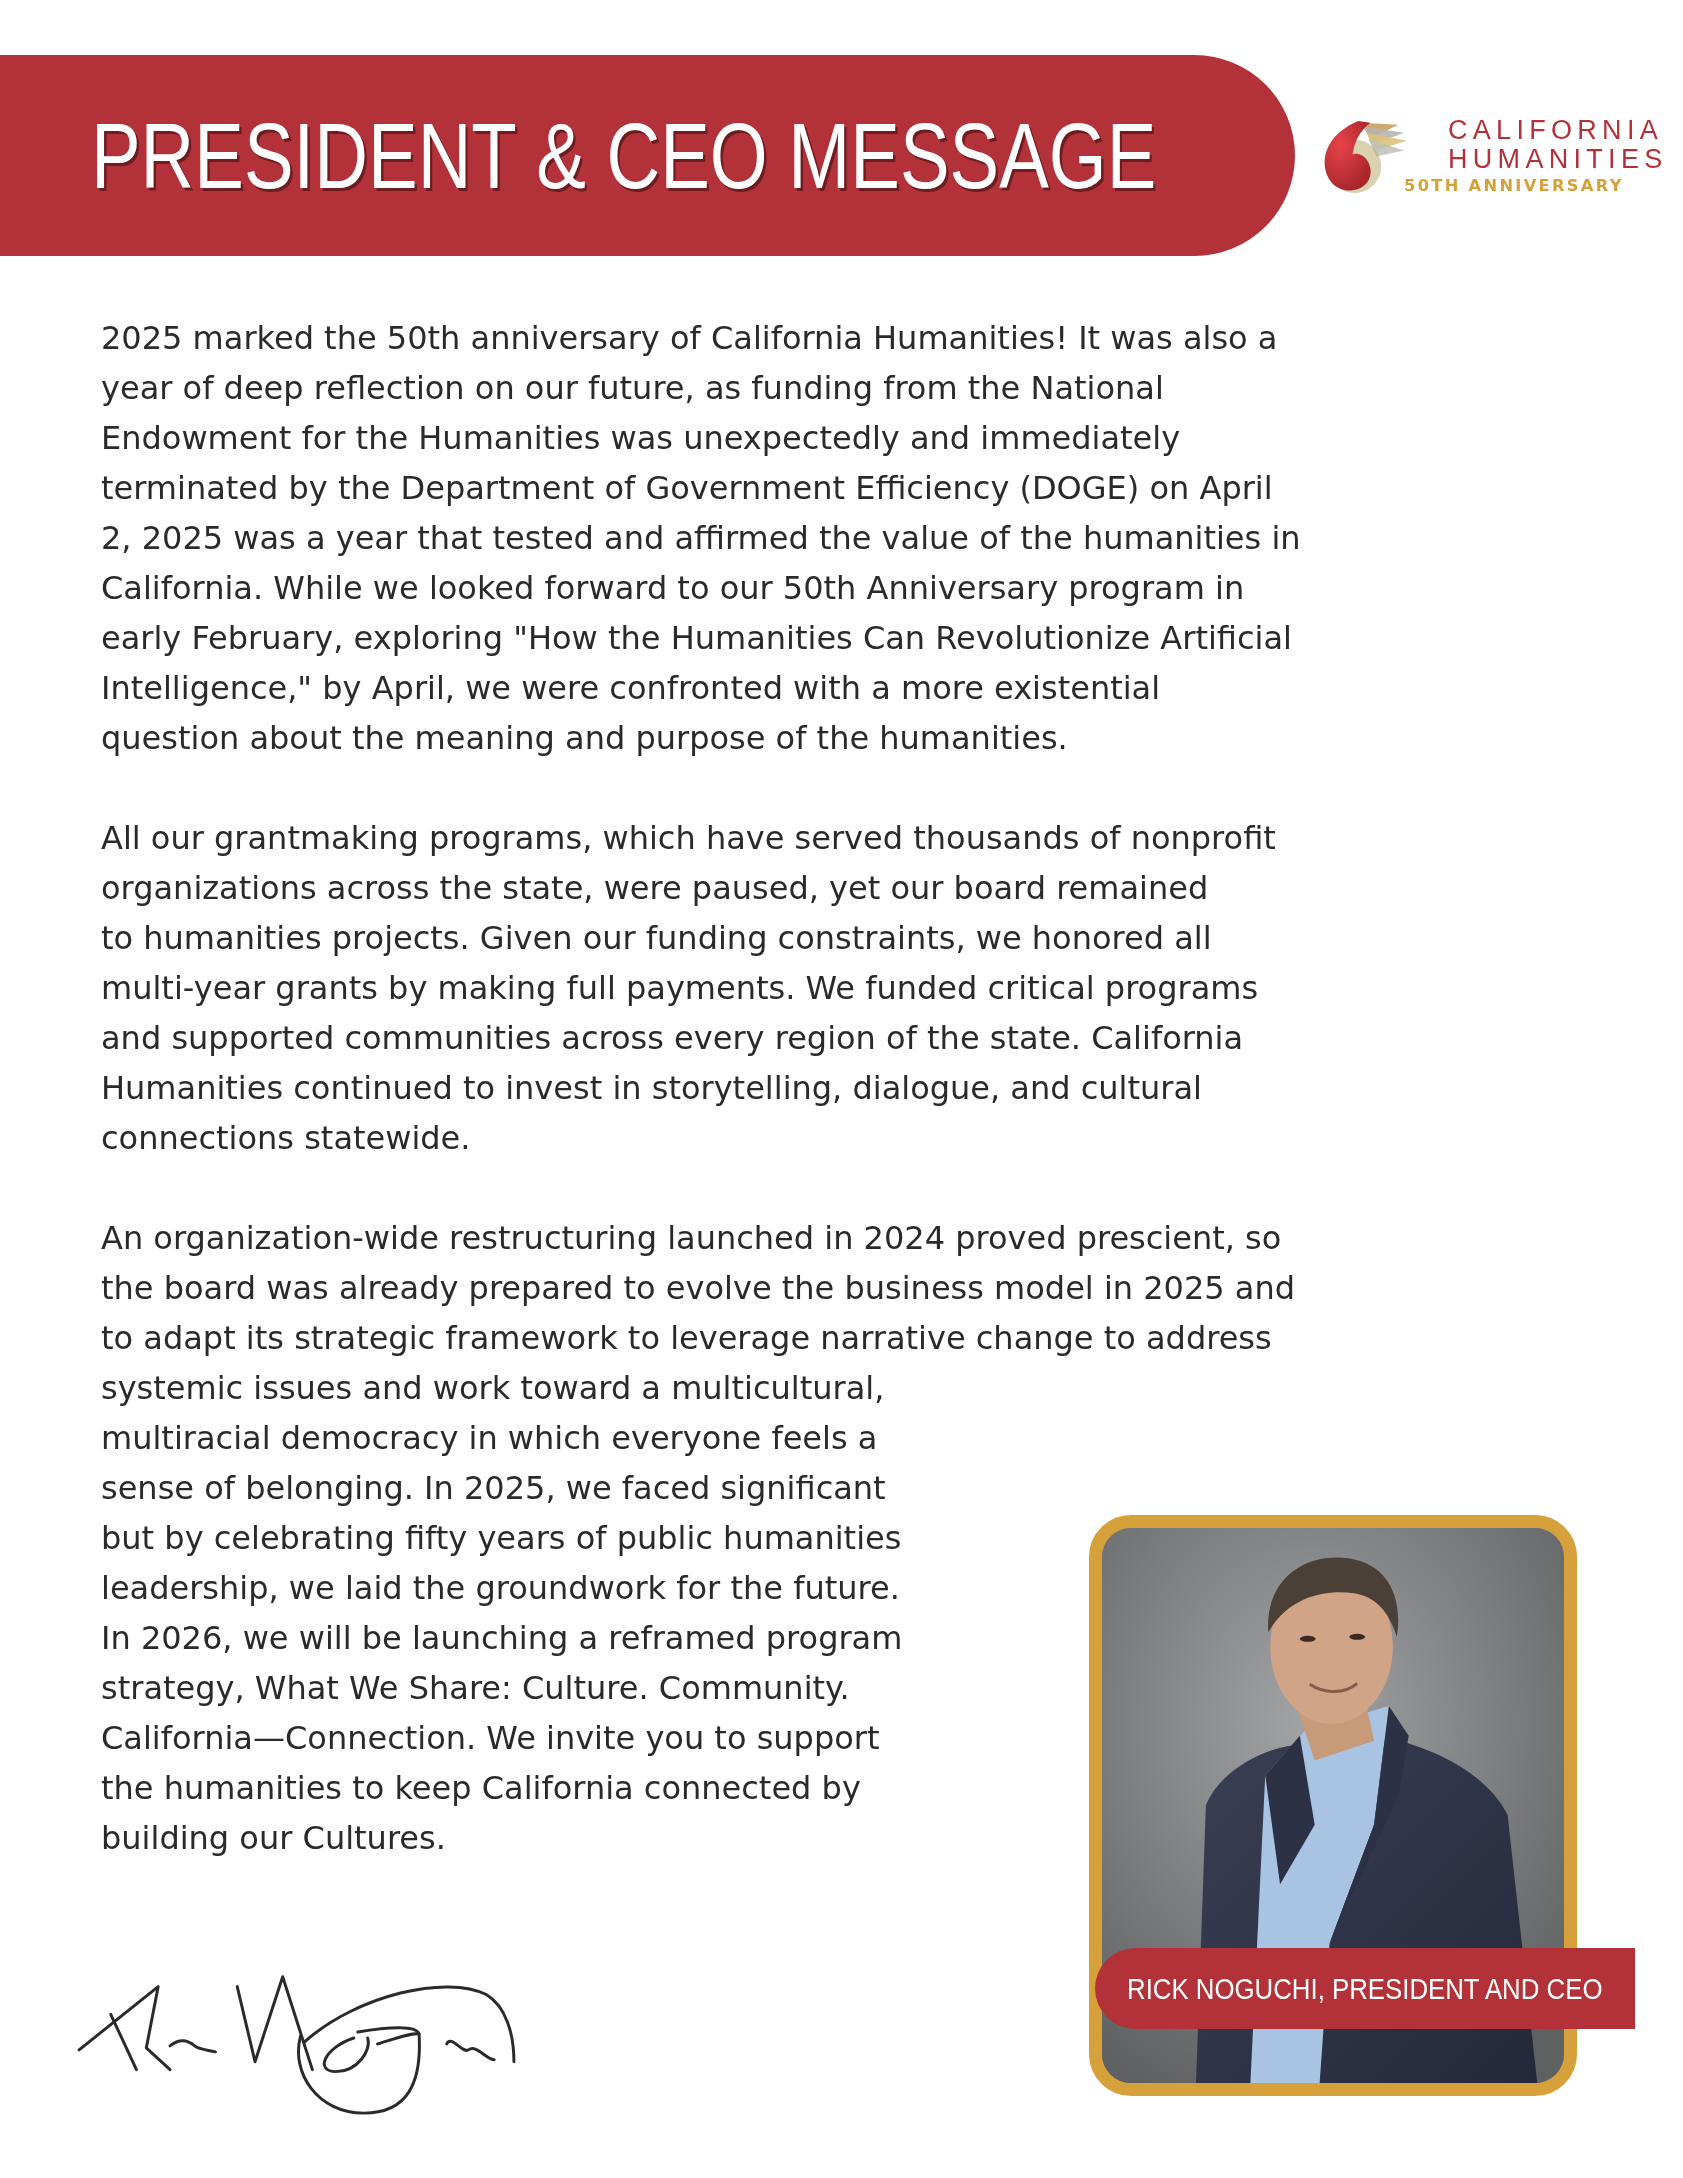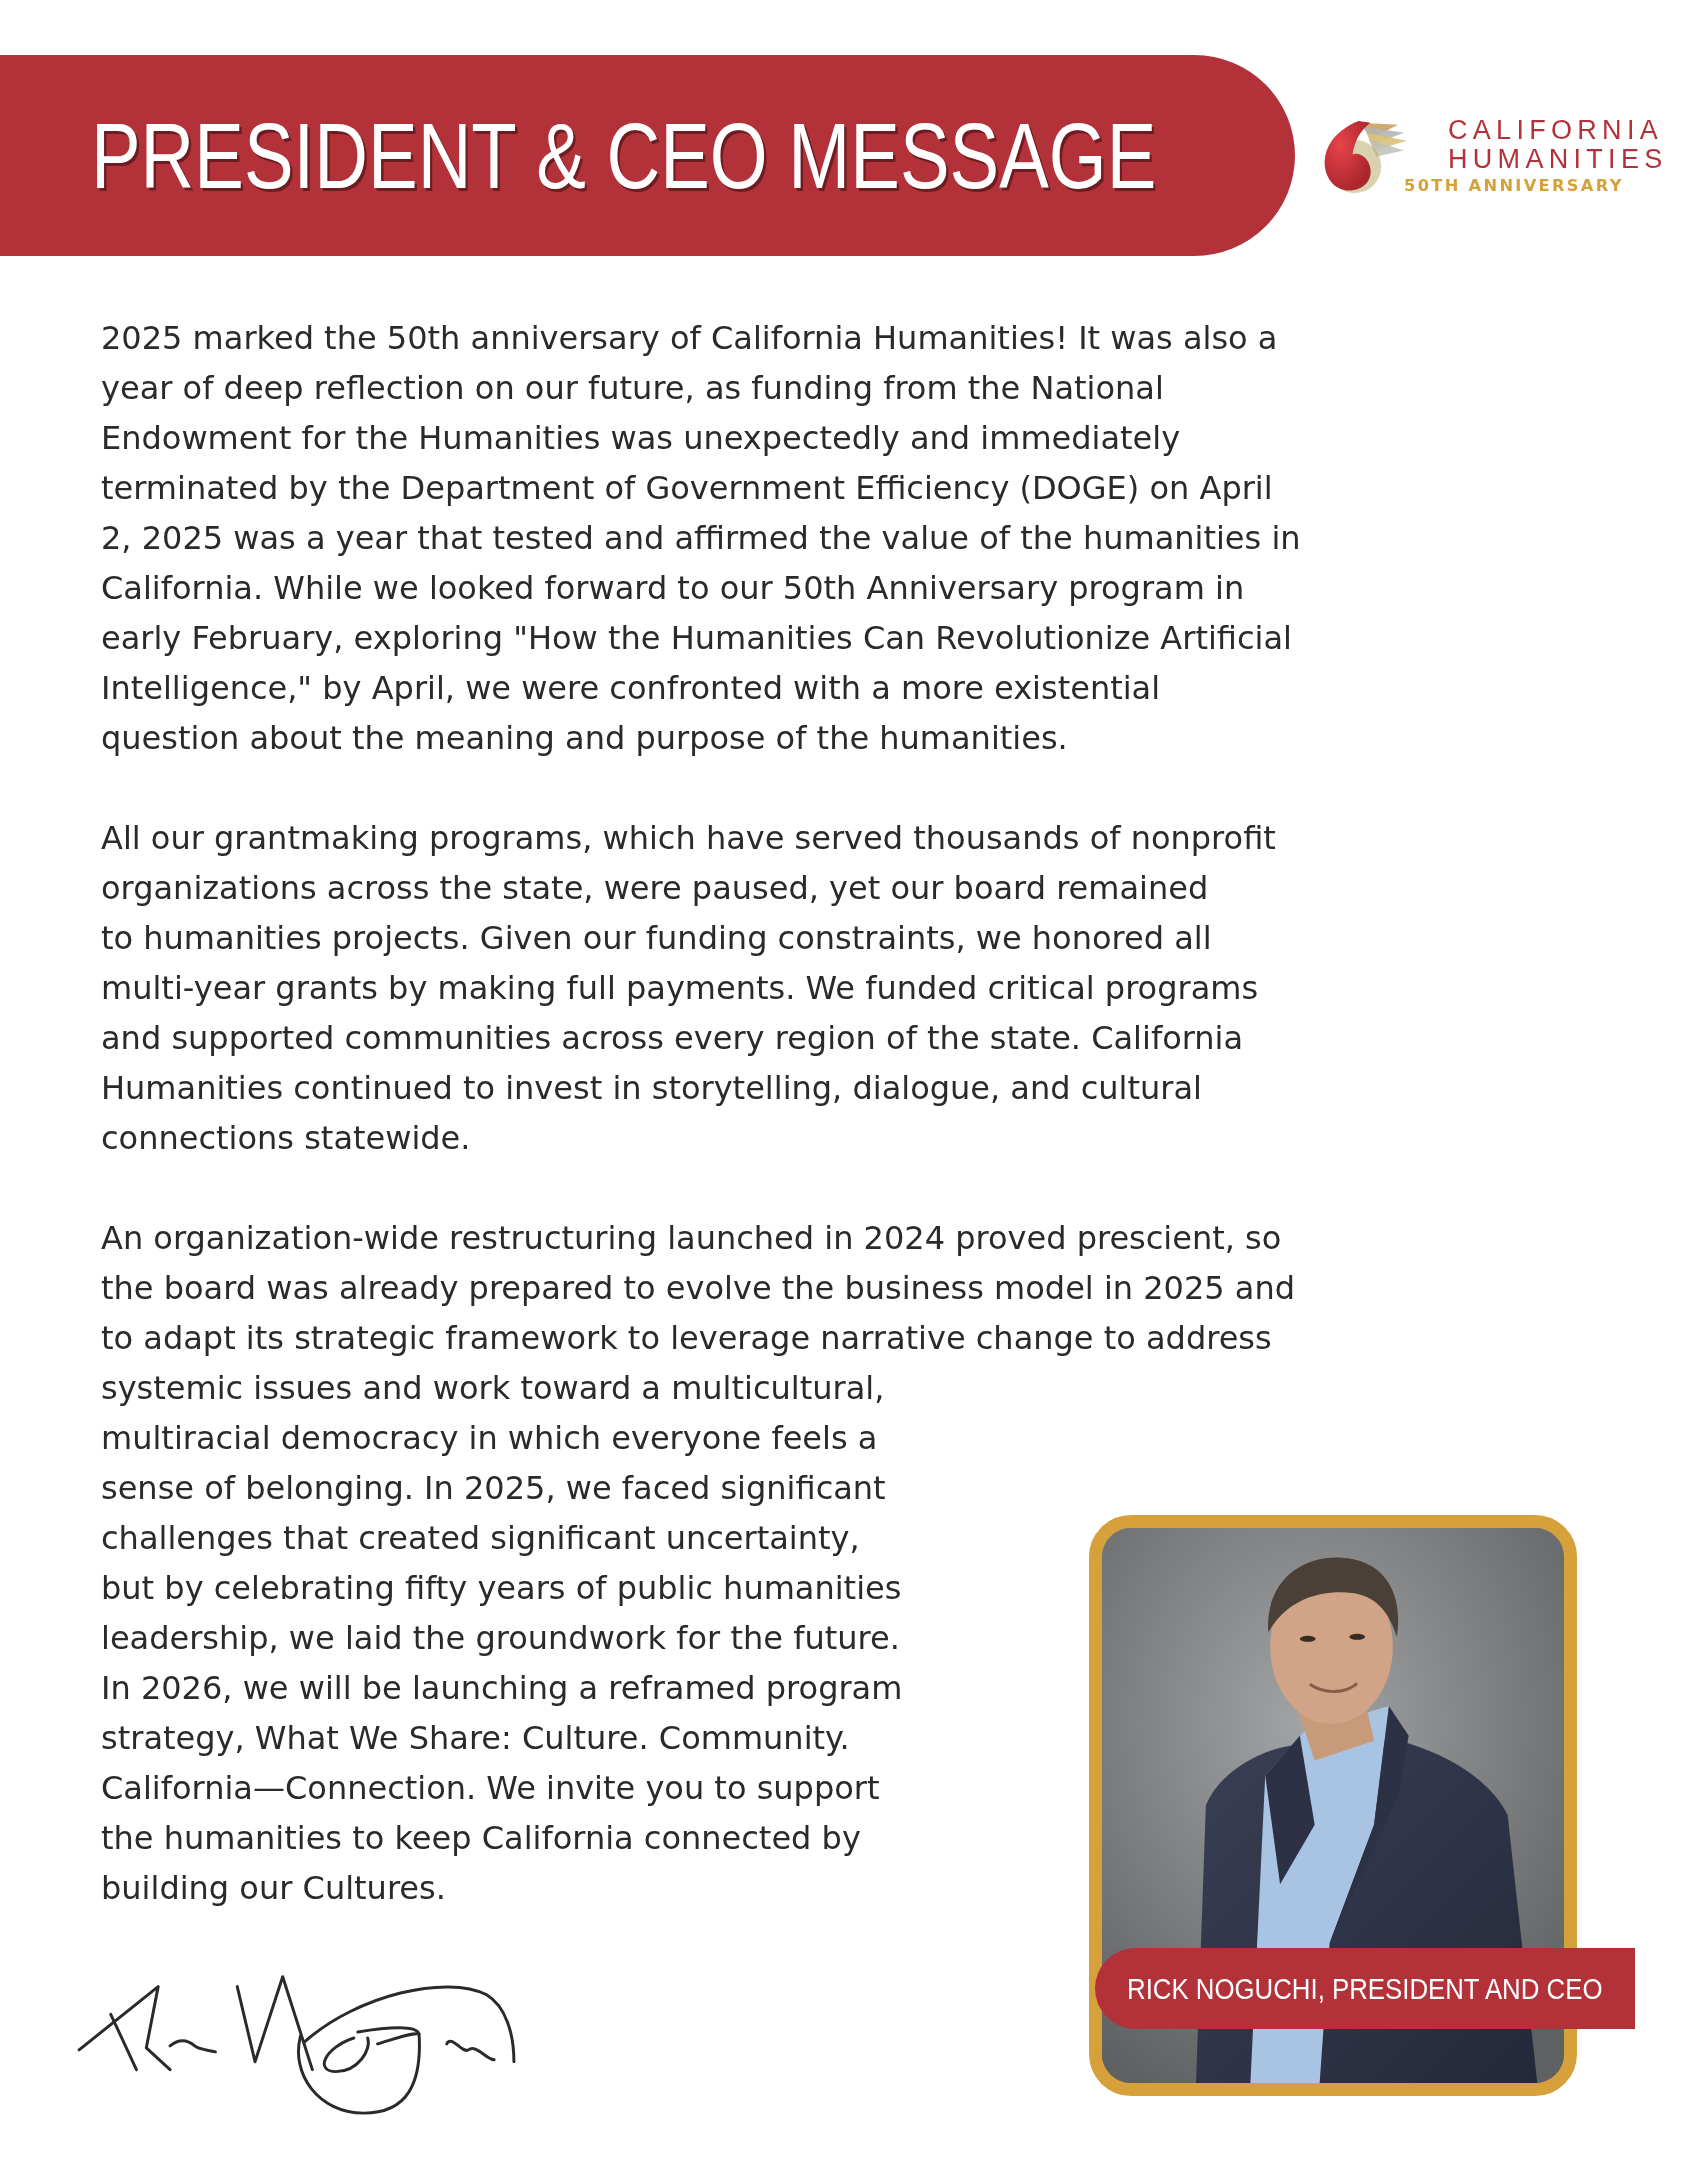--- a/index.html
+++ b/index.html
@@ -104,21 +104,20 @@
     <span class="line">Humanities continued to invest in storytelling, dialogue, and cultural</span>
     <span class="line">connections statewide.</span>
   </p>
   <p class="para">
     <span class="line">An organization-wide restructuring launched in 2024 proved prescient, so</span>
     <span class="line">the board was already prepared to evolve the business model in 2025 and</span>
     <span class="line">to adapt its strategic framework to leverage narrative change to address</span>
     <span class="line">systemic issues and work toward a multicultural,</span>
     <span class="line">multiracial democracy in which everyone feels a</span>
     <span class="line">sense of belonging. In 2025, we faced significant</span>
-    <span class="line">challenges that created significant uncertainty,</span>
     <span class="line">but by celebrating fifty years of public humanities</span>
     <span class="line">leadership, we laid the groundwork for the future.</span>
     <span class="line">In 2026, we will be launching a reframed program</span>
     <span class="line">strategy, What We Share: Culture. Community.</span>
     <span class="line">California—Connection. We invite you to support</span>
     <span class="line">the humanities to keep California connected by</span>
     <span class="line">building our Cultures.</span>
   </p>
 </div>
 

